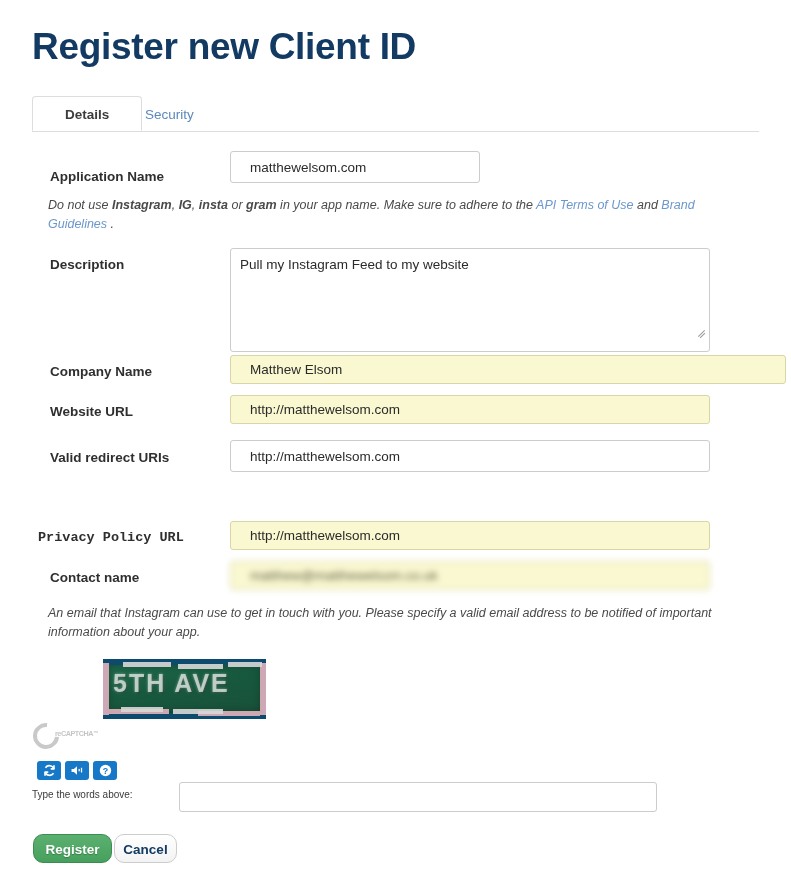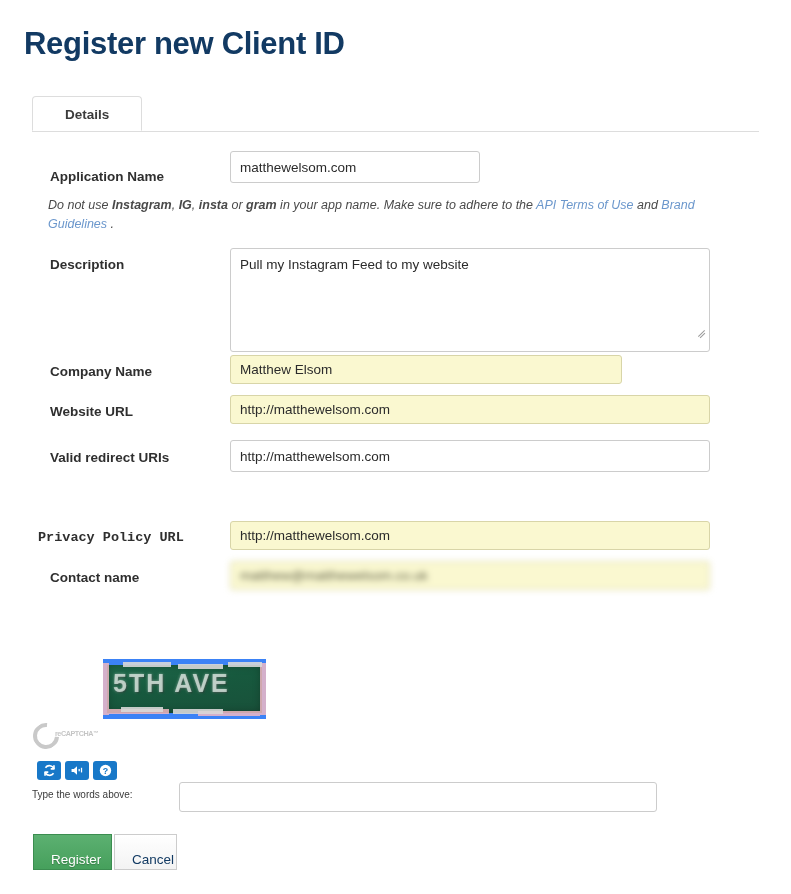--- a/index.html
+++ b/index.html
@@ -17,23 +17,23 @@
   }
   .page {
     position: relative;
     width: 791px;
     height: 894px;
   }
 
   
   .page-title {
     position: absolute;
-    left: 24px;
+    left: 32px;
     top: 26px;
-    font-size: 31px;
+    font-size: 37px;
     font-weight: bold;
     color: #123a63;
     letter-spacing: -0.3px;
     white-space: nowrap;
   }
 
   
   .tabs {
     position: absolute;
     left: 32px;
@@ -85,21 +85,21 @@
   }
   .text-input {
     position: absolute;
     box-sizing: border-box;
     border: 1px solid #cccccc;
     border-radius: 3px;
     background: #ffffff;
     font-family: "Liberation Sans", sans-serif;
     font-size: 13.5px;
     color: #2b2b2b;
-    padding: 0 9px;
+    padding: 0 19px;
     outline: none;
   }
   .text-input.autofill {
     background: #faf8d0;
     border-color: #d8d5a8;
   }
   textarea.text-input {
     padding: 7px 9px;
     line-height: 1.35;
     resize: none;
@@ -134,21 +134,21 @@
   }
 
   
   .captcha-img {
     position: absolute;
     left: 103px;
     top: 659px;
     width: 163px;
     height: 60px;
     overflow: hidden;
-    background: #3b82f6;
+    background: #0c4a6e;
   }
   .captcha-sign {
     position: absolute;
     left: 4px;
     top: 6px;
     width: 155px;
     height: 48px;
     background: linear-gradient(170deg, #1f6b4c 0%, #17593e 45%, #19513a 100%);
     box-shadow: inset 0 0 10px rgba(0,0,0,0.35);
   }
@@ -230,26 +230,26 @@
     position: absolute;
     left: 32px;
     top: 789px;
     font-size: 10px;
     color: #3a3a3a;
     white-space: nowrap;
   }
   .btn {
     position: absolute;
     box-sizing: border-box;
-    border-radius: 0;
+    border-radius: 10px;
     font-family: "Liberation Sans", sans-serif;
     font-size: 13.5px;
-    font-weight: normal;
+    font-weight: bold;
     cursor: pointer;
-    padding: 17px;
+    padding: 7px;
   }
   .btn-register {
     left: 33px;
     top: 834px;
     width: 79px;
     height: 29px;
     background: linear-gradient(180deg, #5cb071 0%, #46a05c 100%);
     border: 1px solid #3b8d50;
     color: #ffffff;
     text-shadow: 0 1px 1px rgba(0,0,0,0.25);
@@ -267,52 +267,54 @@
 </head>
 <body>
 
 <div class="page">
 
   <div class="page-title">Register new Client ID</div>
 
   <div class="tabs">
     <div class="tabs-rule"></div>
     <div class="tab tab-details">Details</div>
+    <div class="tab tab-security">Security</div>
   </div>
 
   <div class="field-label" style="left:50px; top:169px;">Application Name</div>
   <input class="text-input" style="left: 230px; top: 151px; width: 250px; height: 32px;" value="matthewelsom.com">
 
   <div class="help-text" style="left:48px; top:196px; width:690px;">
     <span>Do not use </span><b>Instagram</b><span>, </span><b>IG</b><span>, </span><b>insta</b><span> or </span><b>gram</b><span> in your app name. Make sure to adhere to the </span><a href="#">API Terms of Use</a><span> and </span><a href="#">Brand Guidelines</a><span> .</span>
   </div>
 
   <div class="field-label" style="left:50px; top:257px;">Description</div>
   <textarea class="text-input" style="left: 230px; top: 248px; width: 480px; height: 104px;">Pull my Instagram Feed to my website</textarea>
   <div class="ta-grip" style="left:696px; top:325px; width:11px; height:11px;">
     <i style="left:1px; top:8px; width:9px;"></i>
     <i style="left:3px; top:10px; width:7px;"></i>
   </div>
 
   <div class="field-label" style="left:50px; top:364px;">Company Name</div>
-  <input class="text-input autofill" style="left: 230px; top: 355px; width: 392px; height: 29px;" value="Matthew Elsom">
+  <input class="text-input autofill" style="left: 230px; top: 355px; width: 556px; height: 29px;" value="Matthew Elsom">
 
   <div class="field-label" style="left:50px; top:404px;">Website URL</div>
   <input class="text-input autofill" style="left: 230px; top: 395px; width: 480px; height: 29px;" value="http://matthewelsom.com">
 
   <div class="field-label" style="left:50px; top:450px;">Valid redirect URIs</div>
   <input class="text-input" style="left: 230px; top: 440px; width: 480px; height: 32px;" value="http://matthewelsom.com">
 
 
   <div class="field-label" style="left:38px; top:530px;font-family:Liberation Mono, monospace;">Privacy Policy URL</div>
   <input class="text-input autofill" style="left: 230px; top: 521px; width: 480px; height: 29px;" value="http://matthewelsom.com">
 
   <div class="field-label" style="left:50px; top:570px;">Contact name</div>
   <input class="text-input autofill" style="left: 230px; top: 561px; width: 480px; height: 29px; filter: blur(3px); color: rgb(90, 90, 66);" value="matthew@matthewelsom.co.uk">
 
+  <div class="help-text" style="left:48px; top:604px; width:685px;">An email that Instagram can use to get in touch with you. Please specify a valid email address to be notified of important information about your app.</div>
 
   <div class="captcha-img">
     <div class="captcha-sign"></div>
     <div class="cap-edge" style="left:0px; top:4px; width:6px; height:52px;"></div>
     <div class="cap-edge" style="left:157px; top:4px; width:6px; height:52px;"></div>
     <div class="cap-edge" style="left:6px; top:50px; width:60px; height:5px;"></div>
     <div class="cap-edge" style="left:95px; top:52px; width:62px; height:5px;"></div>
     <div class="cap-white" style="left:20px; top:3px; width:48px; height:5px;"></div>
     <div class="cap-white" style="left:75px; top:5px; width:45px; height:5px;"></div>
     <div class="cap-white" style="left:125px; top:3px; width:34px; height:5px;"></div>

